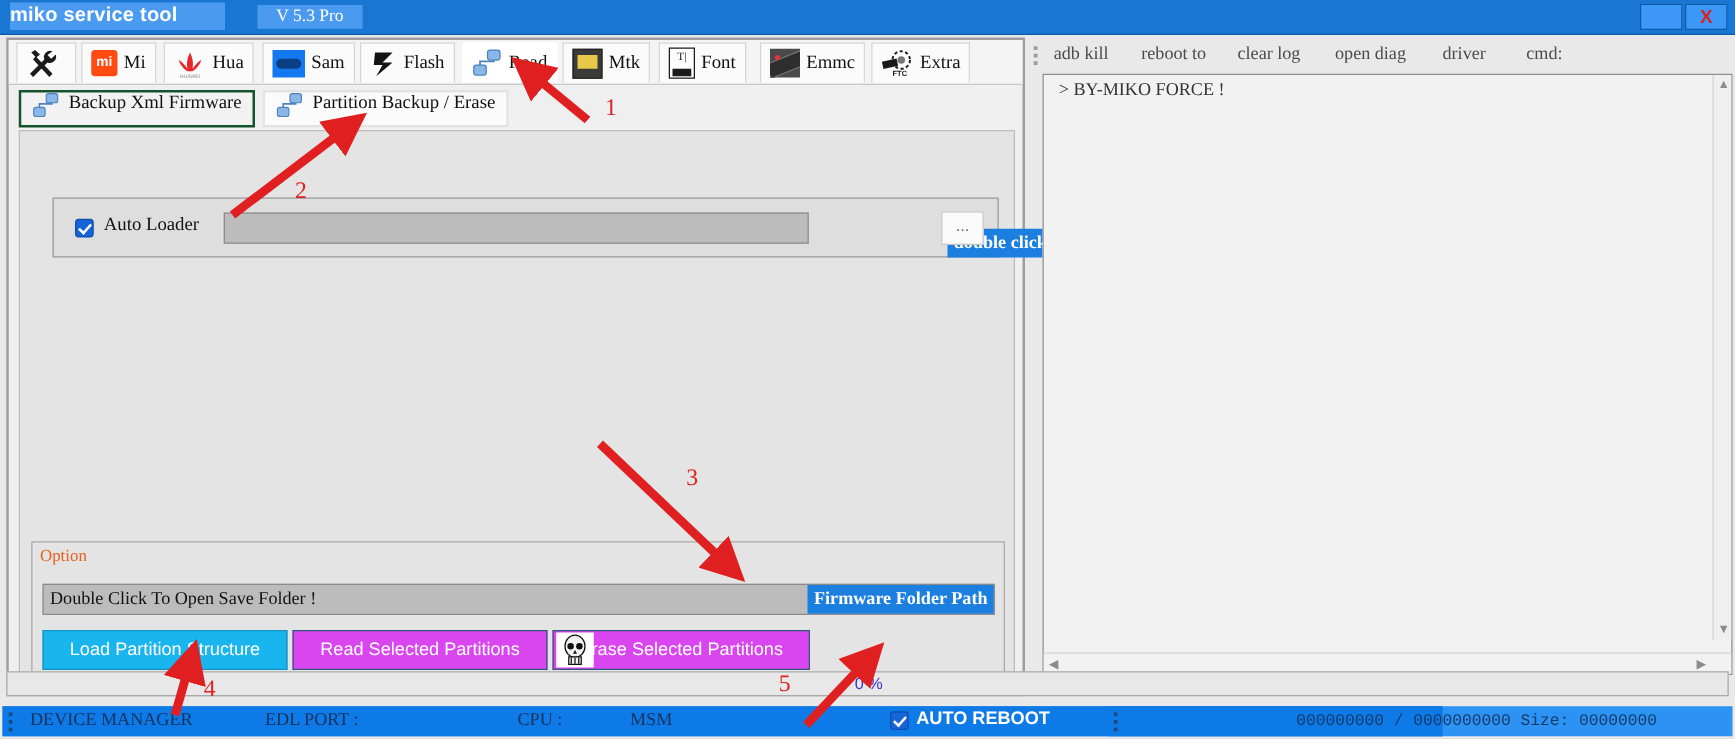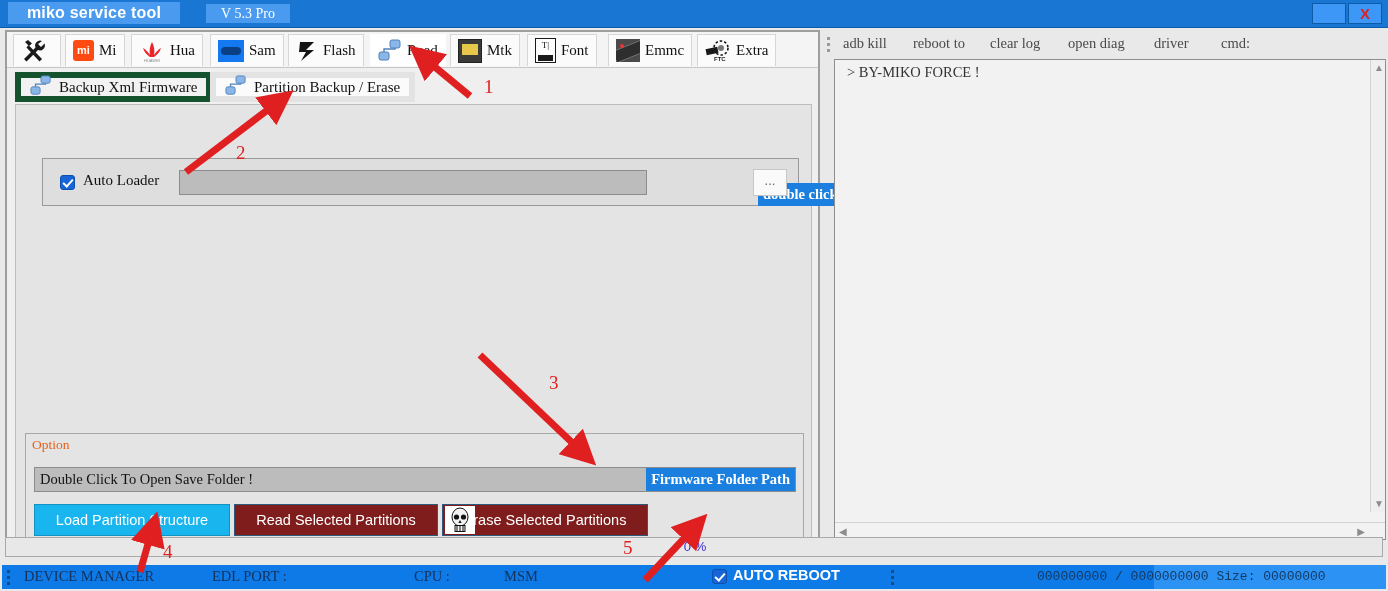--- a/index.html
+++ b/index.html
@@ -32,21 +32,20 @@
   }
   .title-brand {
     position: absolute; left: 8px; top: 2px;
     width: 172px; height: 22px;
     background: #4a9bf0;
     color: #ffffff;
     font-family: "Liberation Sans", sans-serif;
     font-weight: bold;
     font-size: 16px;
     line-height: 22px;
-    text-align: center;
     letter-spacing: .2px;
   }
   .title-version {
     position: absolute; left: 206px; top: 4px;
     width: 84px; height: 19px;
     background: #4a9bf0;
     color: #ffffff;
     font-family: "Liberation Serif", serif;
     font-size: 14px;
     line-height: 19px;
@@ -120,23 +119,23 @@
 
   
   #sub-tabs {
     position: absolute; left: 8px; top: 40px;
     width: 800px; height: 34px;
   }
   .stab {
     position: absolute; top: 0;
     height: 30px;
     background: #f2f2f2;
-    border: 6px solid #14532d;
-    box-sizing: border-box;
-    display: flex; align-items: flex-end;
+    border: 2px solid #14532d;
+    box-sizing: border-box;
+    display: flex; align-items: flex-start;
     padding: 0 9px;
     gap: 7px;
   }
   .stab.active { background: #fbfbfb; border-color: #e3e3e3; }
   .stab .lbl {
     font-family: "Liberation Serif", serif;
     font-size: 15px;
     color: #111;
     white-space: nowrap;
   }
@@ -291,21 +290,21 @@
     font-size: 14.5px;
     line-height: 23px;
     padding: 0 5px;
     white-space: nowrap;
   }
 
   
   .abtn {
     position: absolute; top: 70px;
     height: 32px;
-    background: #7f1d1d;
+    background: #d946ef;
     border: 1px solid #2f587d;
     box-sizing: border-box;
     color: #ffffff;
     font-family: "Liberation Sans", sans-serif;
     font-size: 14.5px;
     line-height: 30px;
     text-align: center;
     white-space: nowrap;
   }
   .abtn.cyan { background: #18b5ef; border-color: #1293c2; }

